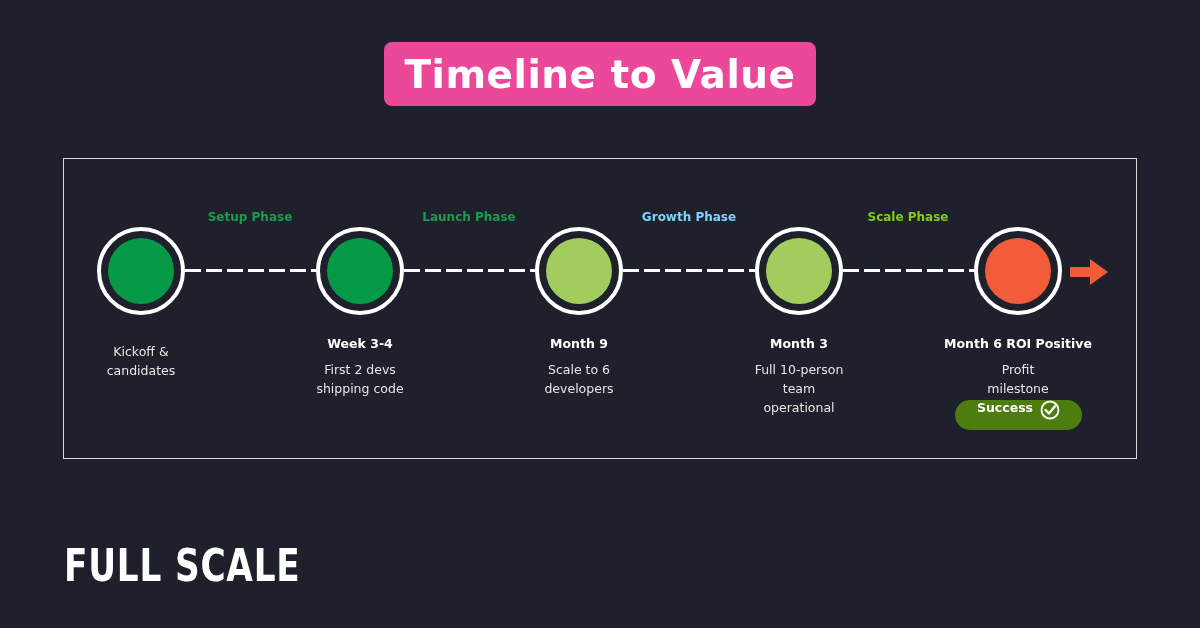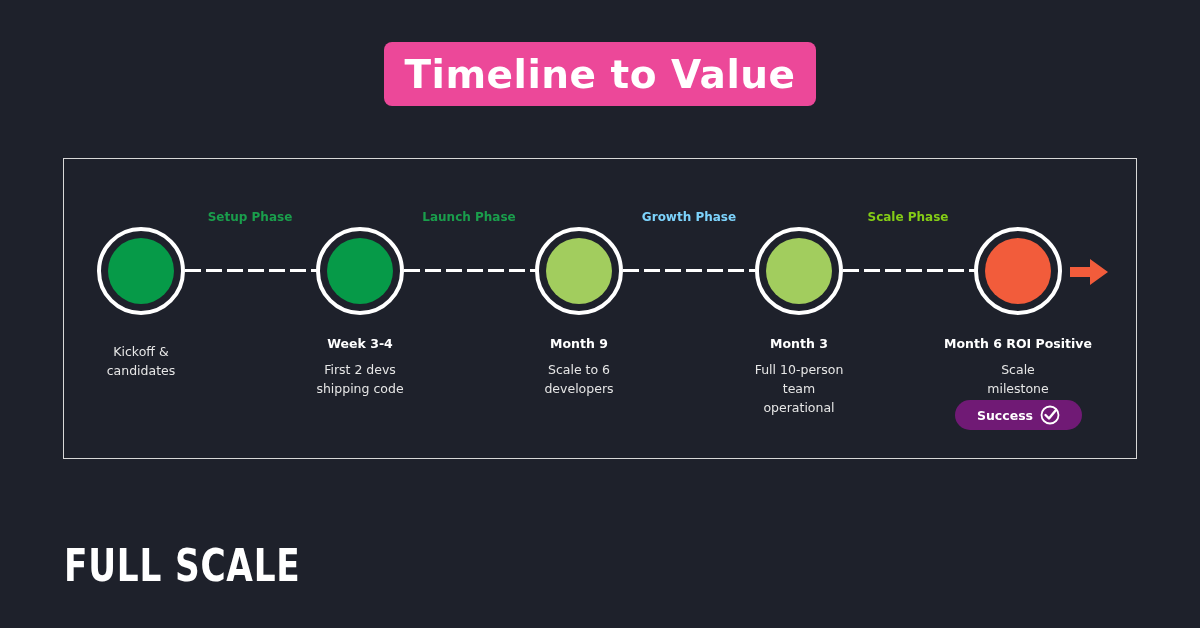--- a/index.html
+++ b/index.html
@@ -87,23 +87,23 @@
     }
     .arrow {
       position: absolute;
       left: 1070px; top: 259px;
       width: 38px; height: 26px;
     }
     .success-pill {
       position: absolute;
       left: 955px; top: 400px;
       width: 127px; height: 30px;
-      background: #701a75;
+      background: #4d7c0f;
       border-radius: 15px;
-      display: flex; align-items: center; justify-content: center;
+      display: flex; justify-content: center;
       gap: 7px;
     }
     .success-pill .s-label {
       font-weight: bold;
       font-size: 12.5px;
       color: #ffffff;
     }
     .logo {
       position: absolute;
       left: 64px; top: 541px;
@@ -172,21 +172,21 @@
 developers</span>
 </div>
 <div class="milestone" style="left:799px;">
   <span class="m-title">Month 3</span>
   <span class="m-desc">Full 10-person
 team
 operational</span>
 </div>
 <div class="milestone" style="left:1018px;">
   <span class="m-title">Month 6 ROI Positive</span>
-  <span class="m-desc">Scale
+  <span class="m-desc">Profit
 milestone</span>
 </div>
 
 <div class="success-pill">
   <span class="s-label">Success</span>
   <svg width="20" height="20" viewBox="0 0 20 20">
     <circle cx="10" cy="10" r="8.5" fill="none" stroke="#ffffff" stroke-width="1.8"></circle>
     <polyline points="5.5,10 9,13.5 16,5" fill="none" stroke="#ffffff" stroke-width="2.4" stroke-linecap="round" stroke-linejoin="round"></polyline>
   </svg>
 </div>

